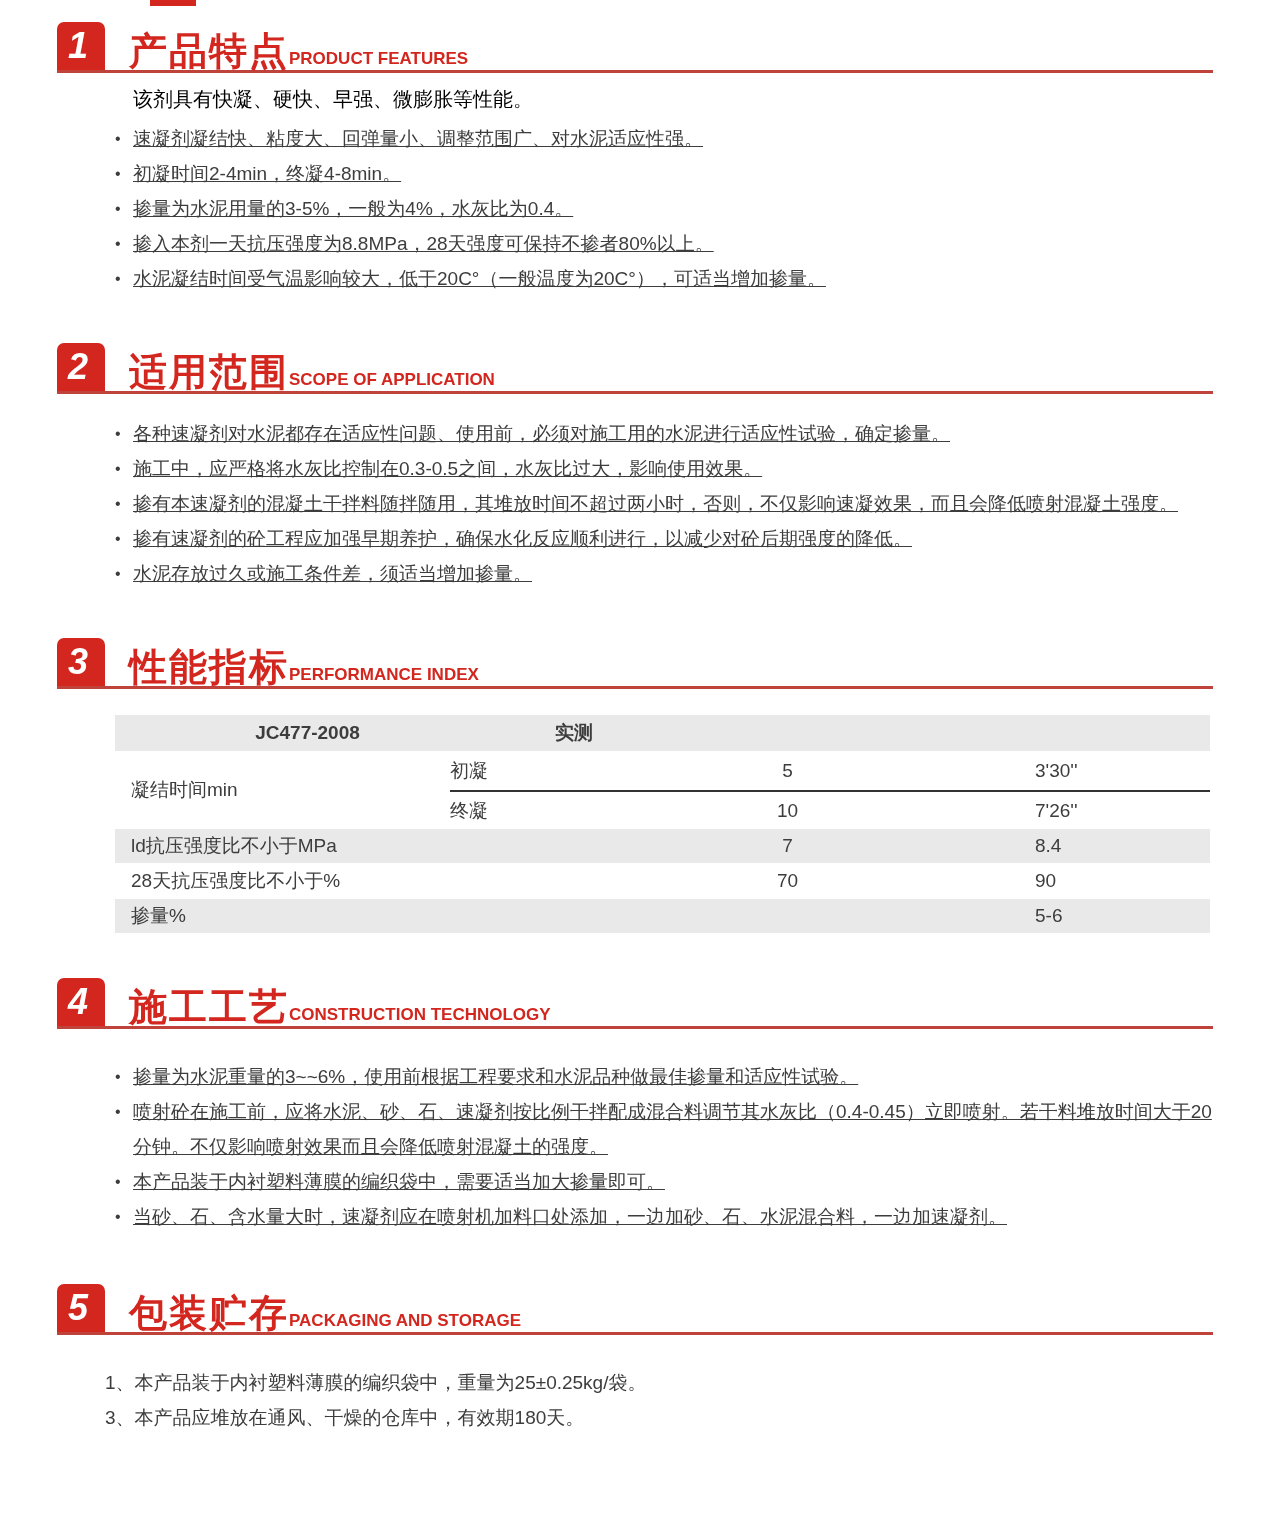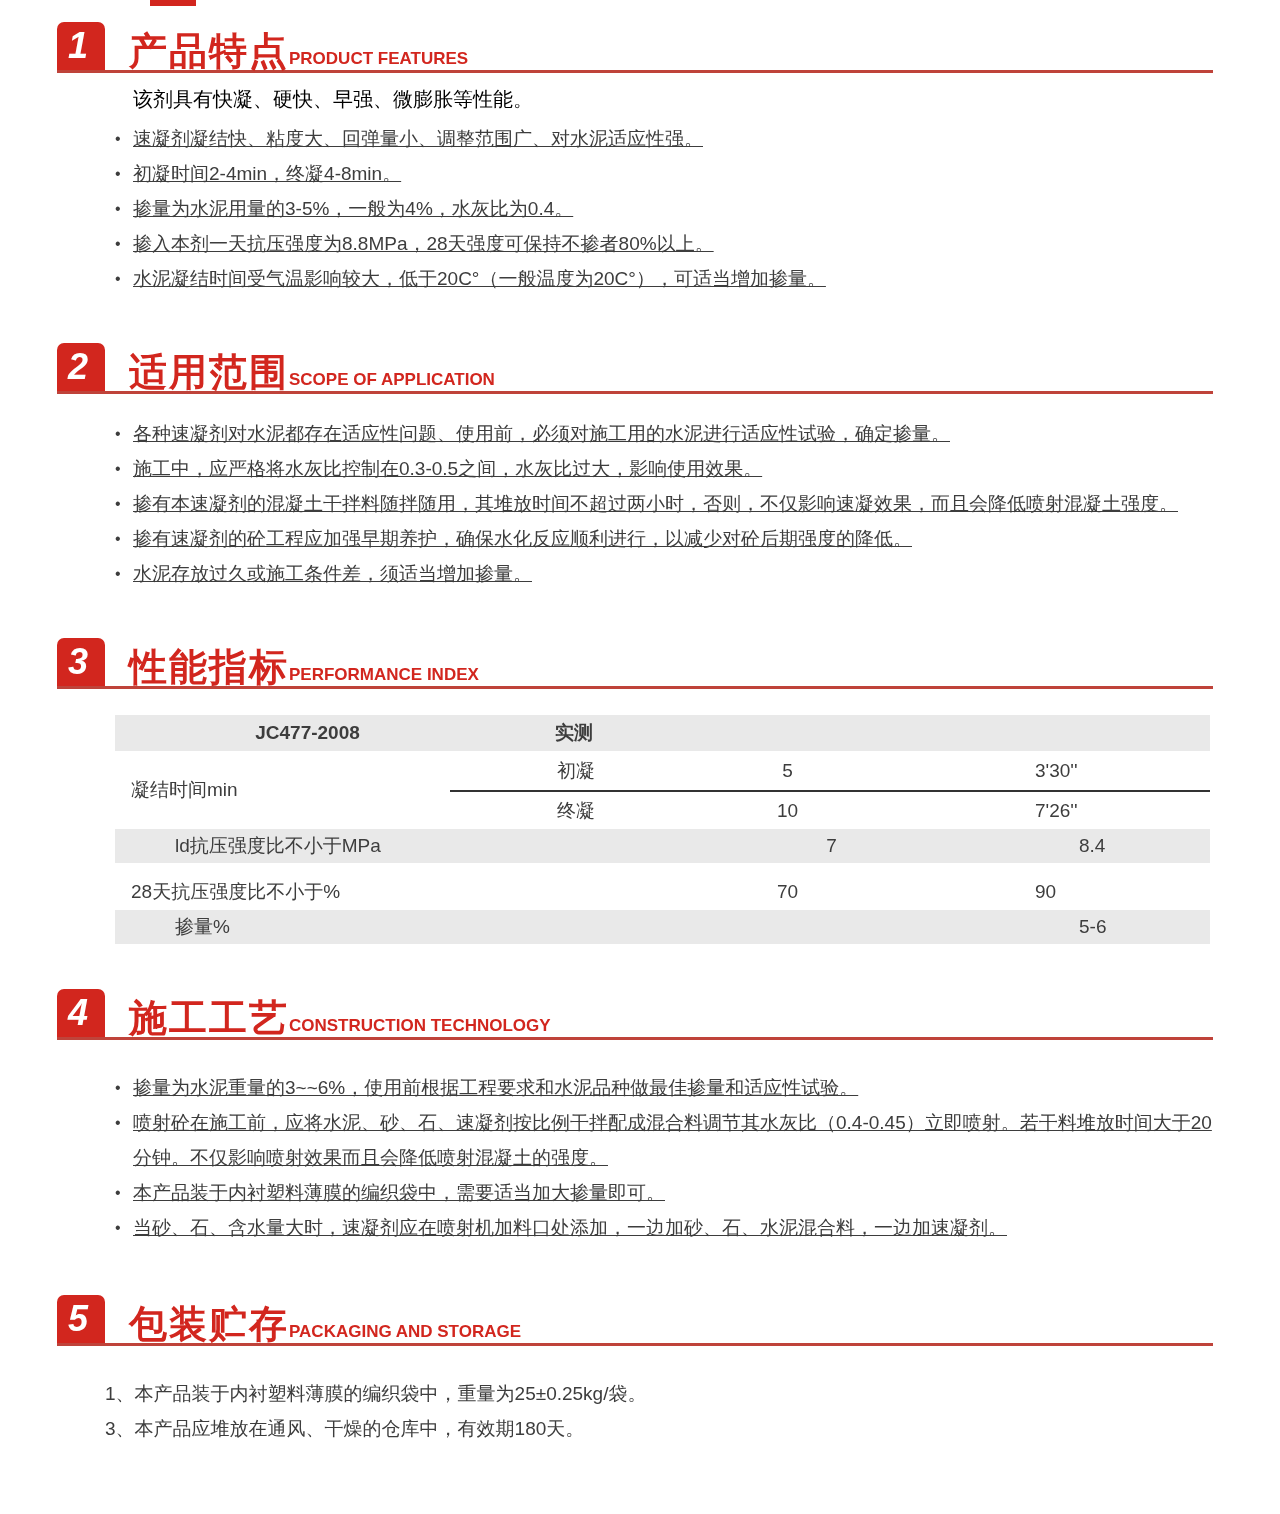--- a/index.html
+++ b/index.html
@@ -103,21 +103,21 @@
   
   .ptable{
     margin:26px 0 0 58px;
     width:1095px;
     font-size:19px;
   }
   .trow{
     display:flex;align-items:center;
   }
   .cell-label{width:335px;padding-left:16px;flex:0 0 auto;}
-  .cell-sub{width:145px;text-align:right;flex:0 0 auto;}
+  .cell-sub{width:145px;text-align:left;flex:0 0 auto;}
   .cell-jc{width:385px;text-align:center;flex:0 0 auto;}
   .cell-meas{width:230px;padding-left:55px;flex:0 0 auto;}
   .thead{
     height:36px;
     background:var(--stripe);
     font-weight:bold;
   }
   .thead .cell-label{width:480px;}
   .setting-block{
     display:flex;align-items:stretch;
@@ -125,22 +125,22 @@
   }
   .setting-label{
     width:335px;padding-left:16px;flex:0 0 auto;
     display:flex;align-items:center;
   }
   .setting-rows{flex:1 1 auto;}
   .setting-row{
     display:flex;align-items:center;height:39px;
   }
   .setting-row.second{border-top:2px solid var(--divider);}
-  .r-gray{background:var(--stripe);height:34px;padding-left:44px;}
-  .r-white{background:#ffffff;height:36px;margin-top:11px;}
+  .r-gray{background:var(--stripe);height:34px;}
+  .r-white{background:#ffffff;height:36px;}
 </style>
 </head>
 <body>
 
 <div class="page">
 
   <div class="top-fragment"></div>
 
   <div class="s1">
     <div class="sec-header">

